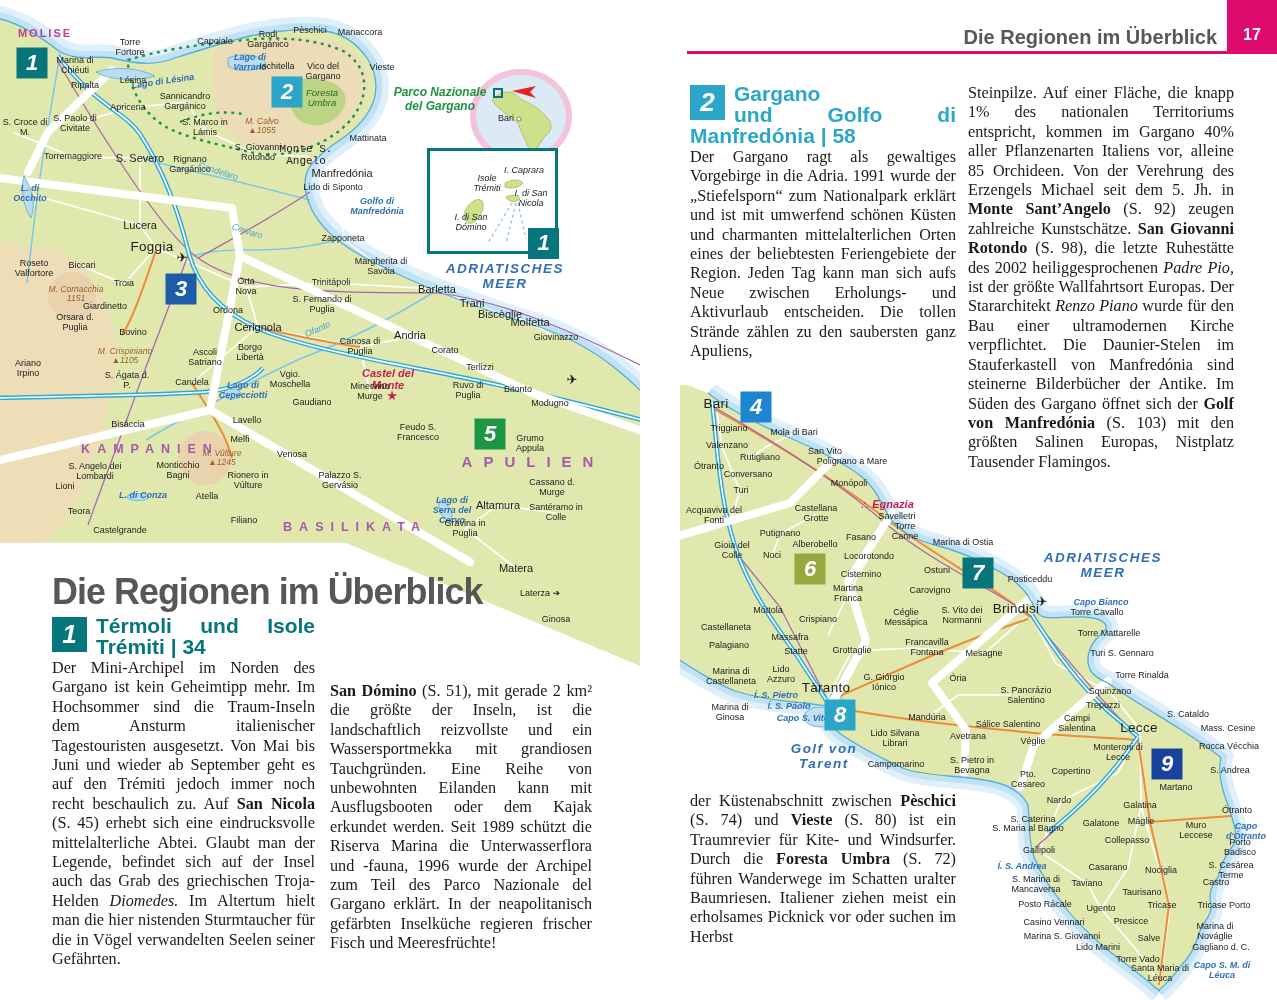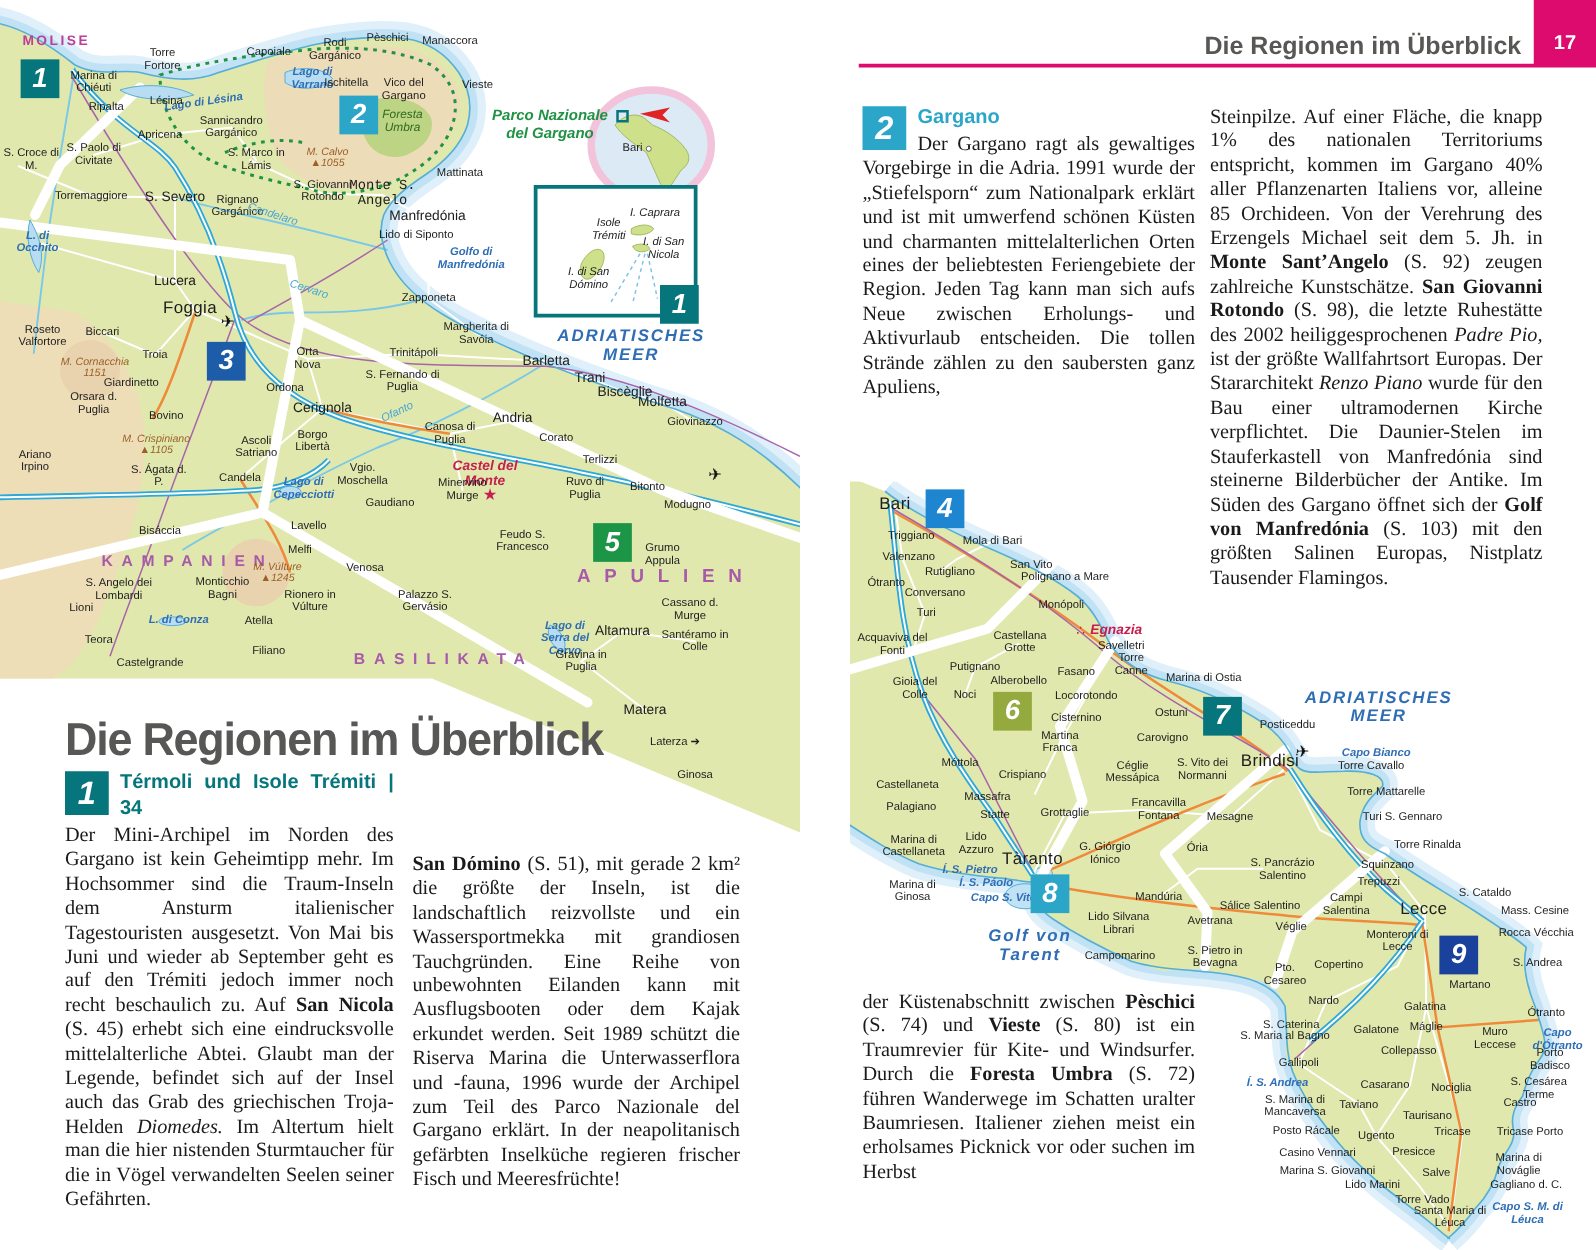--- a/index.html
+++ b/index.html
@@ -39,21 +39,21 @@
              border:3px solid #06757c;box-sizing:border-box;}
   .inset-one{position:absolute;left:528px;top:228px;width:31px;height:31px;background:#06757c;
              color:#fff;font:italic 700 22px/30px "Liberation Sans",sans-serif;text-align:center;}
   
   .heading-xl{position:absolute;left:52px;top:546px;font-family:"Liberation Sans",sans-serif;
               font-weight:700;font-size:37px;letter-spacing:-1px;color:#575756;
               transform:scaleX(.97);transform-origin:left;}
   .body-col{position:absolute;font-size:16.2px;line-height:19.4px;text-align:justify;}
   .num-box{float:left;width:35px;height:35px;margin:2px 9px 2px 0;color:#fff;text-align:center;
            font:italic 700 26px/34px "Liberation Sans",sans-serif;}
-  .sec-title{font-family:"Liberation Sans",sans-serif;font-weight:700;font-size:16px;
+  .sec-title{font-family:"Liberation Sans",sans-serif;font-weight:700;font-size:21px;
              line-height:21px;margin:0 0 2px 0;}
   .teal{color:#06757c;} .bg-teal{background:#06757c;}
   .cyan{color:#2ba6c8;} .bg-cyan{background:#2ba6c8;}
   
   .run-title{position:absolute;right:60px;top:26px;font-family:"Liberation Sans",sans-serif;
              font-weight:700;font-size:20px;color:#575756;}
   .page-num-box{position:absolute;left:1227px;top:0;width:50px;height:52px;background:#dd0b6e;
                 display:flex;align-items:flex-end;justify-content:center;}
   .page-num-box span{color:#fff;font:700 16px "Liberation Sans",sans-serif;margin-bottom:8px;}
   .pink-rule{position:absolute;left:687px;top:51px;width:590px;height:3px;background:#dd0b6e;}
@@ -332,21 +332,21 @@
       <span class="ml town" style="left: 248px; top: 481px; width: 64px; white-space: normal;">Rionero in Vúlture</span>
       <span class="ml town" style="left: 340px; top: 481px; width: 64px; white-space: normal;">Palazzo S. Gervásio</span>
       <span class="ml town" style="left: 552px; top: 488px; width: 60px; white-space: normal;">Cassano d. Murge</span>
       <span class="ml town" style="left: 65px; top: 487px;">Lioni</span>
       <span class="ml water" style="left: 143px; top: 496px;">L. di Conza</span>
       <span class="ml town" style="left: 207px; top: 497px;">Atella</span>
       <span class="ml water" style="left: 452px; top: 511px; width: 50px; white-space: normal;">Lago di Serra del Corvo</span>
       <span class="ml city-sm" style="left: 498px; top: 505px;">Altamura</span>
       <span class="ml town" style="left: 556px; top: 513px; width: 66px; white-space: normal;">Santéramo in Colle</span>
       <span class="ml town" style="left: 79px; top: 512px;">Teora</span>
-      <span class="ml town" style="left: 207px; top: 521px; padding-left: 16px;">Filiano</span>
+      <span class="ml town" style="left: 236px; top: 521px; padding-left: 16px;">Filiano</span>
       <span class="ml region-lg" style="left: 355px; top: 528px;">BASILIKATA</span>
       <span class="ml town" style="left: 120px; top: 531px;">Castelgrande</span>
       <span class="ml town" style="left: 465px; top: 529px; width: 54px; white-space: normal;">Gravina in Puglia</span>
       <span class="ml city-sm" style="left: 516px; top: 568px;">Matera</span>
       <span class="ml town" style="left: 540px; top: 594px;">Laterza ➔</span>
       <span class="ml town" style="left: 556px; top: 620px;">Ginosa</span>
       <span class="ml isl" style="left: 524px; top: 171px;">I. Caprara</span>
       <span class="ml isl" style="left: 487px; top: 184px; width: 44px; white-space: normal;">Isole Trémiti</span>
       <span class="ml isl" style="left: 531px; top: 199px; width: 54px; white-space: normal;">I. di San Nicola</span>
       <span class="ml isl" style="left: 471px; top: 223px; width: 52px; white-space: normal;">I. di San Dómino</span>
@@ -490,20 +490,21 @@
   <div class="run-title">Die Regionen im Überblick</div>
   <div class="page-num-box">
     <span>17</span>
   </div>
   <div class="pink-rule"></div>
 
   <div class="body-col" style="left:690px;top:83px;width:266px;">
     <div class="num-box bg-cyan">2</div>
     <div class="sec-title cyan">
       <span>Gargano</span><br>
+      <span>und Golfo di Manfredónia | 58</span>
     </div>
     <span><span>Der Gargano ragt als gewaltiges Vorgebirge in die Adria. 1991 wurde der „Stiefelsporn“ zum Nationalpark erklärt und ist mit umwerfend schönen Küsten und charmanten mittelalterlichen Orten eines der beliebtesten Feriengebiete der Region. Jeden Tag kann man sich aufs Neue zwischen Erholungs- und Aktivurlaub entscheiden. Die tollen Strände zählen zu den saubersten ganz Apuliens,</span></span>
   </div>
   <div class="body-col" style="left:968px;top:84px;width:266px;">
     <span><span>Steinpilze. Auf einer Fläche, die knapp 1% des nationalen Territoriums entspricht, kommen im Gargano 40% aller Pflanzenarten Italiens vor, alleine 85 Orchideen. Von der Verehrung des Erzengels Michael seit dem 5. Jh. in </span><b>Monte Sant’Angelo</b><span> (S. 92) zeugen zahlreiche Kunstschätze. </span><b>San Giovanni Rotondo</b><span> (S. 98), die letzte Ruhestätte des 2002 heiliggesprochenen </span><i>Padre Pio,</i><span> ist der größte Wallfahrtsort Europas. Der Stararchitekt </span><i>Renzo Piano</i><span> wurde für den Bau einer ultramodernen Kirche verpflichtet. Die Daunier-Stelen im Stauferkastell von Manfredónia sind steinerne Bilderbücher der Antike. Im Süden des Gargano öffnet sich der </span><b>Golf von Manfredónia</b><span> (S. 103) mit den größten Salinen Europas, Nistplatz Tausender Flamingos.</span></span>
   </div>
   <div class="body-col" style="left:690px;top:792px;width:266px;">
     <span><span>der Küstenabschnitt zwischen </span><b>Pèschici</b><span> (S. 74) und </span><b>Vieste</b><span> (S. 80) ist ein Traumrevier für Kite- und Windsurfer. Durch die </span><b>Foresta Umbra</b><span> (S. 72) führen Wanderwege im Schatten uralter Baumriesen. Italiener ziehen meist ein erholsames Picknick vor oder suchen im Herbst</span></span>
   </div>
 

